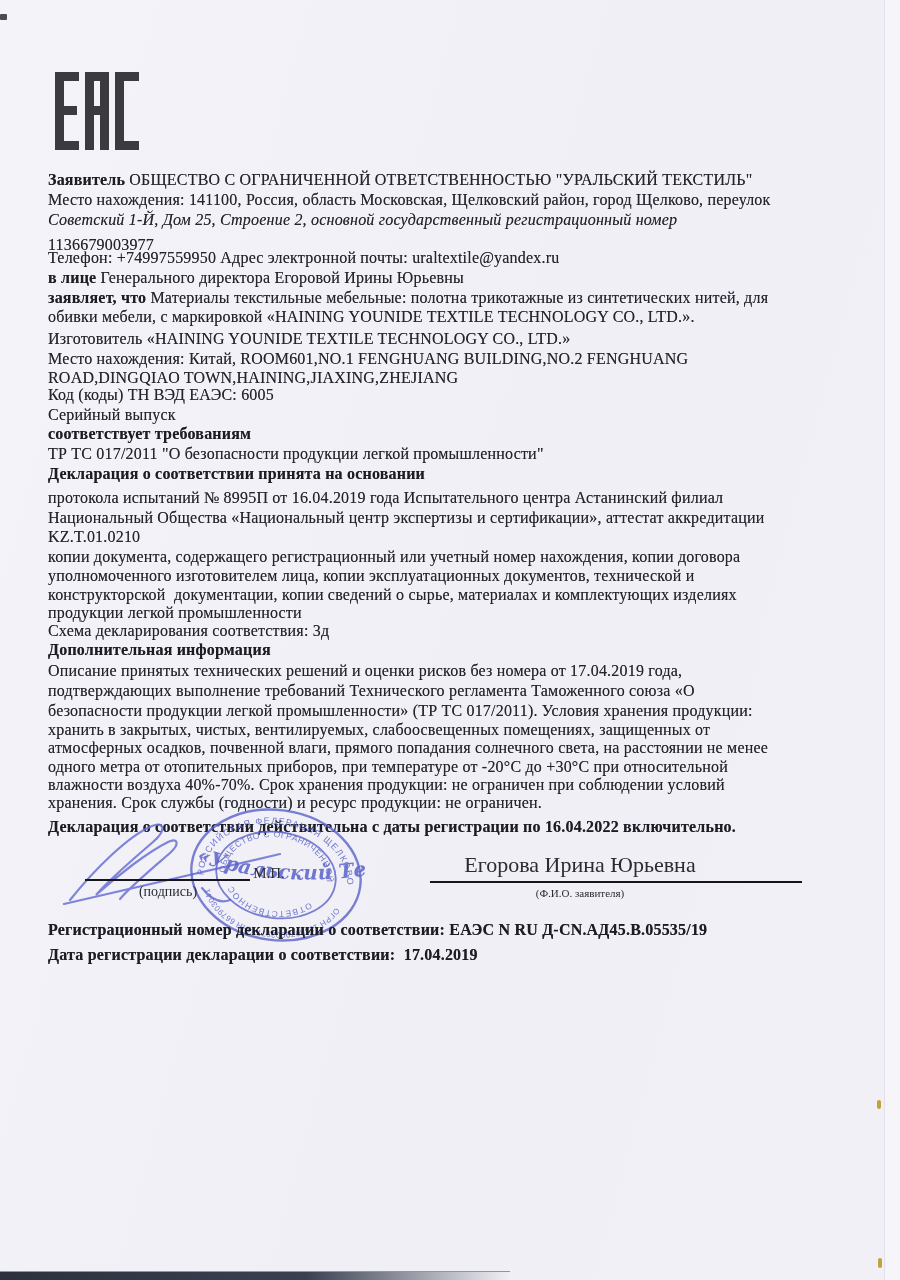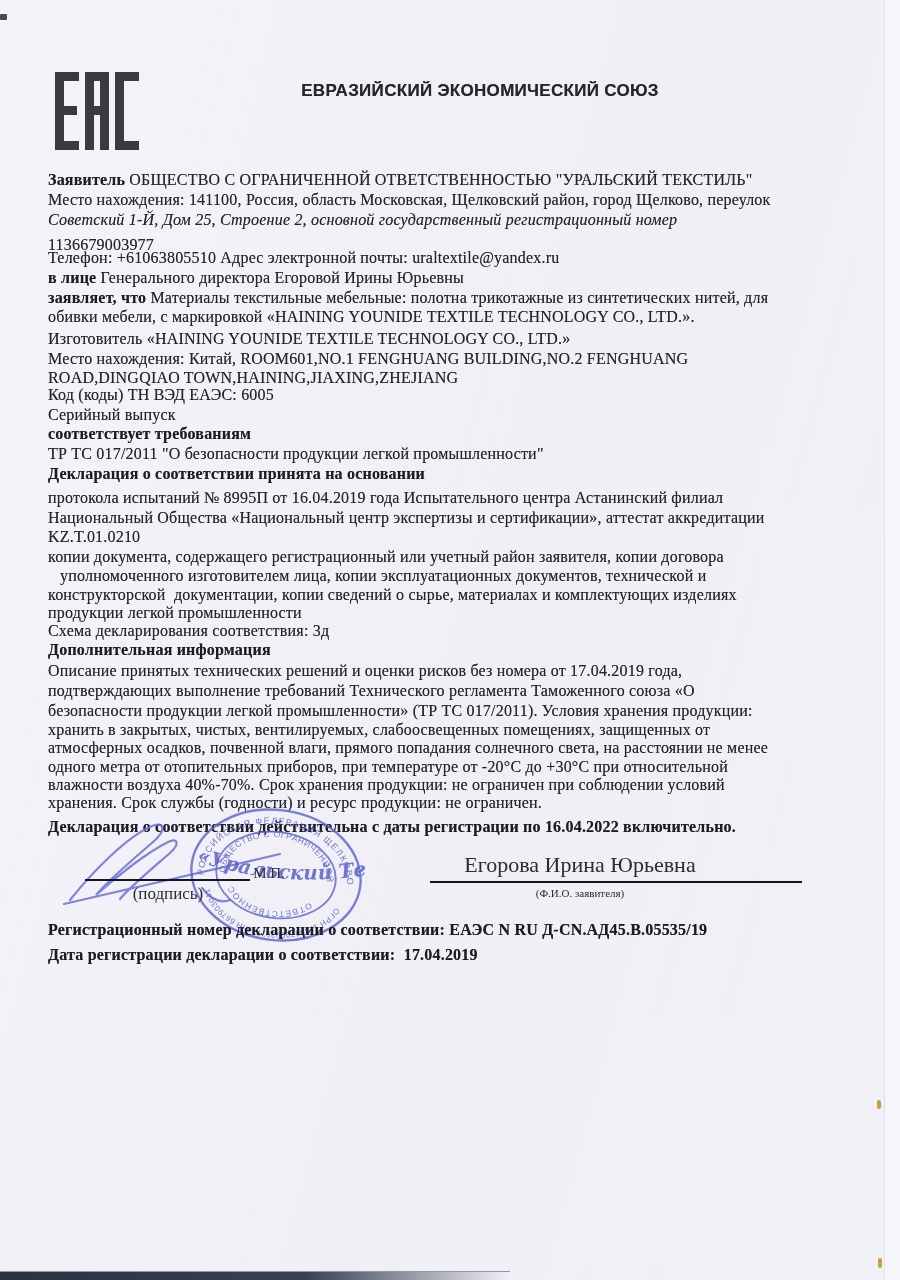--- a/index.html
+++ b/index.html
@@ -46,45 +46,44 @@
     <rect x="30" y="0" width="24" height="9"></rect>
     <rect x="30" y="34" width="24" height="9"></rect>
 
     <rect x="60" y="0" width="9" height="78"></rect>
     <rect x="60" y="0" width="24" height="9"></rect>
     <rect x="60" y="69" width="24" height="9"></rect>
   </g>
 </svg>
 
 <div class="hdr" style="top:81px;">
-  <div>ЕВРАЗИЙСКИЙ ЭКОНОМИЧЕСКИЙ СОЮЗ</div>
 </div>
 
 <div id="doc-body">
     <div class="doc-line" style="top: 170px;"><span class="b">Заявитель </span><span>ОБЩЕСТВО С ОГРАНИЧЕННОЙ ОТВЕТСТВЕННОСТЬЮ "УРАЛЬСКИЙ ТЕКСТИЛЬ"</span></div>
     <div class="doc-line" style="top: 190px;"><span>Место нахождения: 141100, Россия, область Московская, Щелковский район, город Щелково, переулок</span></div>
     <div class="doc-line" style="top: 210px; font-style: italic;"><span>Советский 1-Й, Дом 25, Строение 2, основной государственный регистрационный номер</span></div>
     <div class="doc-line" style="top: 235px; font-family: Liberation Serif, serif;"><span>1136679003977</span></div>
-    <div class="doc-line" style="top: 248px;"><span>Телефон: +61063805510 Адрес электронной почты: uraltextile@yandex.ru</span></div>
+    <div class="doc-line" style="top: 248px;"><span>Телефон: +74997559950 Адрес электронной почты: uraltextile@yandex.ru</span></div>
     <div class="doc-line" style="top: 268px;"><span class="b">в лице </span><span>Генерального директора Егоровой Ирины Юрьевны</span></div>
     <div class="doc-line" style="top: 288px;"><span class="b">заявляет, что </span><span>Материалы текстильные мебельные: полотна трикотажные из синтетических нитей, для</span></div>
     <div class="doc-line" style="top: 307px;"><span>обивки мебели, с маркировкой «HAINING YOUNIDE TEXTILE TECHNOLOGY CO., LTD.».</span></div>
     <div class="doc-line" style="top: 329px;"><span>Изготовитель «HAINING YOUNIDE TEXTILE TECHNOLOGY CO., LTD.»</span></div>
     <div class="doc-line" style="top: 349px;"><span>Место нахождения: Китай, ROOM601,NO.1 FENGHUANG BUILDING,NO.2 FENGHUANG</span></div>
     <div class="doc-line" style="top: 368px;"><span>ROAD,DINGQIAO TOWN,HAINING,JIAXING,ZHEJIANG</span></div>
     <div class="doc-line" style="top: 385px;"><span>Код (коды) ТН ВЭД ЕАЭС: 6005</span></div>
     <div class="doc-line" style="top: 405px;"><span>Серийный выпуск</span></div>
     <div class="doc-line" style="top: 424px;"><span class="b">соответствует требованиям</span></div>
     <div class="doc-line" style="top: 444px;"><span>ТР ТС 017/2011 "О безопасности продукции легкой промышленности"</span></div>
     <div class="doc-line" style="top: 464px;"><span class="b">Декларация о соответствии принята на основании</span></div>
     <div class="doc-line" style="top: 488px;"><span>протокола испытаний № 8995П от 16.04.2019 года Испытательного центра Астанинский филиал</span></div>
     <div class="doc-line" style="top: 508px;"><span>Национальный Общества «Национальный центр экспертизы и сертификации», аттестат аккредитации</span></div>
     <div class="doc-line" style="top: 527px;"><span>KZ.T.01.0210</span></div>
-    <div class="doc-line" style="top: 547px;"><span>копии документа, содержащего регистрационный или учетный район заявителя, копии договора</span></div>
-    <div class="doc-line" style="top: 566px; margin-left: 12px;"><span>уполномоченного изготовителем лица, копии эксплуатационных документов, технической и</span></div>
+    <div class="doc-line" style="top: 547px;"><span>копии документа, содержащего регистрационный или учетный номер нахождения, копии договора</span></div>
+    <div class="doc-line" style="top: 566px;"><span>уполномоченного изготовителем лица, копии эксплуатационных документов, технической и</span></div>
     <div class="doc-line" style="top: 585px;"><span>конструкторской  документации, копии сведений о сырье, материалах и комплектующих изделиях</span></div>
     <div class="doc-line" style="top: 603px;"><span>продукции легкой промышленности</span></div>
     <div class="doc-line" style="top: 621px;"><span>Схема декларирования соответствия: 3д</span></div>
     <div class="doc-line" style="top: 640px;"><span class="b">Дополнительная информация</span></div>
     <div class="doc-line" style="top: 661px;"><span>Описание принятых технических решений и оценки рисков без номера от 17.04.2019 года,</span></div>
     <div class="doc-line" style="top: 681px;"><span>подтверждающих выполнение требований Технического регламента Таможенного союза «О</span></div>
     <div class="doc-line" style="top: 701px;"><span>безопасности продукции легкой промышленности» (ТР ТС 017/2011). Условия хранения продукции:</span></div>
     <div class="doc-line" style="top: 720px;"><span>хранить в закрытых, чистых, вентилируемых, слабоосвещенных помещениях, защищенных от</span></div>
     <div class="doc-line" style="top: 738px;"><span>атмосферных осадков, почвенной влаги, прямого попадания солнечного света, на расстоянии не менее</span></div>
     <div class="doc-line" style="top: 757px;"><span>одного метра от отопительных приборов, при температуре от -20°С до +30°С при относительной</span></div>
@@ -118,20 +117,20 @@
       <text class="stamp-text" font-size="9" letter-spacing="1.2"><textPath href="#st-ot" startOffset="3%">РОССИЙСКАЯ ФЕДЕРАЦИЯ ЩЕЛКОВО</textPath></text>
       <text class="stamp-text" font-size="8" letter-spacing="0.3"><textPath href="#st-ob" startOffset="2%">ОГРН 1136679003977 ИНН 6679030415</textPath></text>
       <text class="stamp-text" font-size="8.5" letter-spacing="0.6"><textPath href="#st-it" startOffset="4%">ОБЩЕСТВО С ОГРАНИЧЕННОЙ</textPath></text>
       <text class="stamp-text" font-size="8.5" letter-spacing="1"><textPath href="#st-ib" startOffset="10%">ОТВЕТСТВЕННОСТЬЮ</textPath></text>
       <text font-size="20" font-style="italic" font-weight="bold" font-family="DejaVu Serif, serif"><textPath href="#st-c">«Уральский Текстиль»</textPath></text>
     </g>
   </g>
 </svg>
 
 <div class="sig-line" style="left:85px;top:879px;width:165px;"></div>
-<div class="small-label" style="left:116px;top:884px;width:104px;font-size:17px;">(подпись)</div>
+<div class="small-label" style="left:116px;top:884px;width:104px;font-size:14px;">(подпись)</div>
 <div class="small-label" style="left:246px;top:865px;width:46px;font-size:15px;">М.П.</div>
 <div class="sig-line" style="left:430px;top:881px;width:372px;"></div>
 <div class="small-label" style="left:450px;top:852px;width:260px;font-size:22px;">Егорова Ирина Юрьевна</div>
 <div class="small-label" style="left:470px;top:887px;width:220px;font-size:11px;">(Ф.И.О. заявителя)</div>
 
 <div class="bold-abs" style="top:921px;">Регистрационный номер декларации о соответствии: ЕАЭС N RU Д-CN.АД45.В.05535/19</div>
 <div class="bold-abs" style="top:946px;">Дата регистрации декларации о соответствии:  17.04.2019</div>
 
 </body></html>

